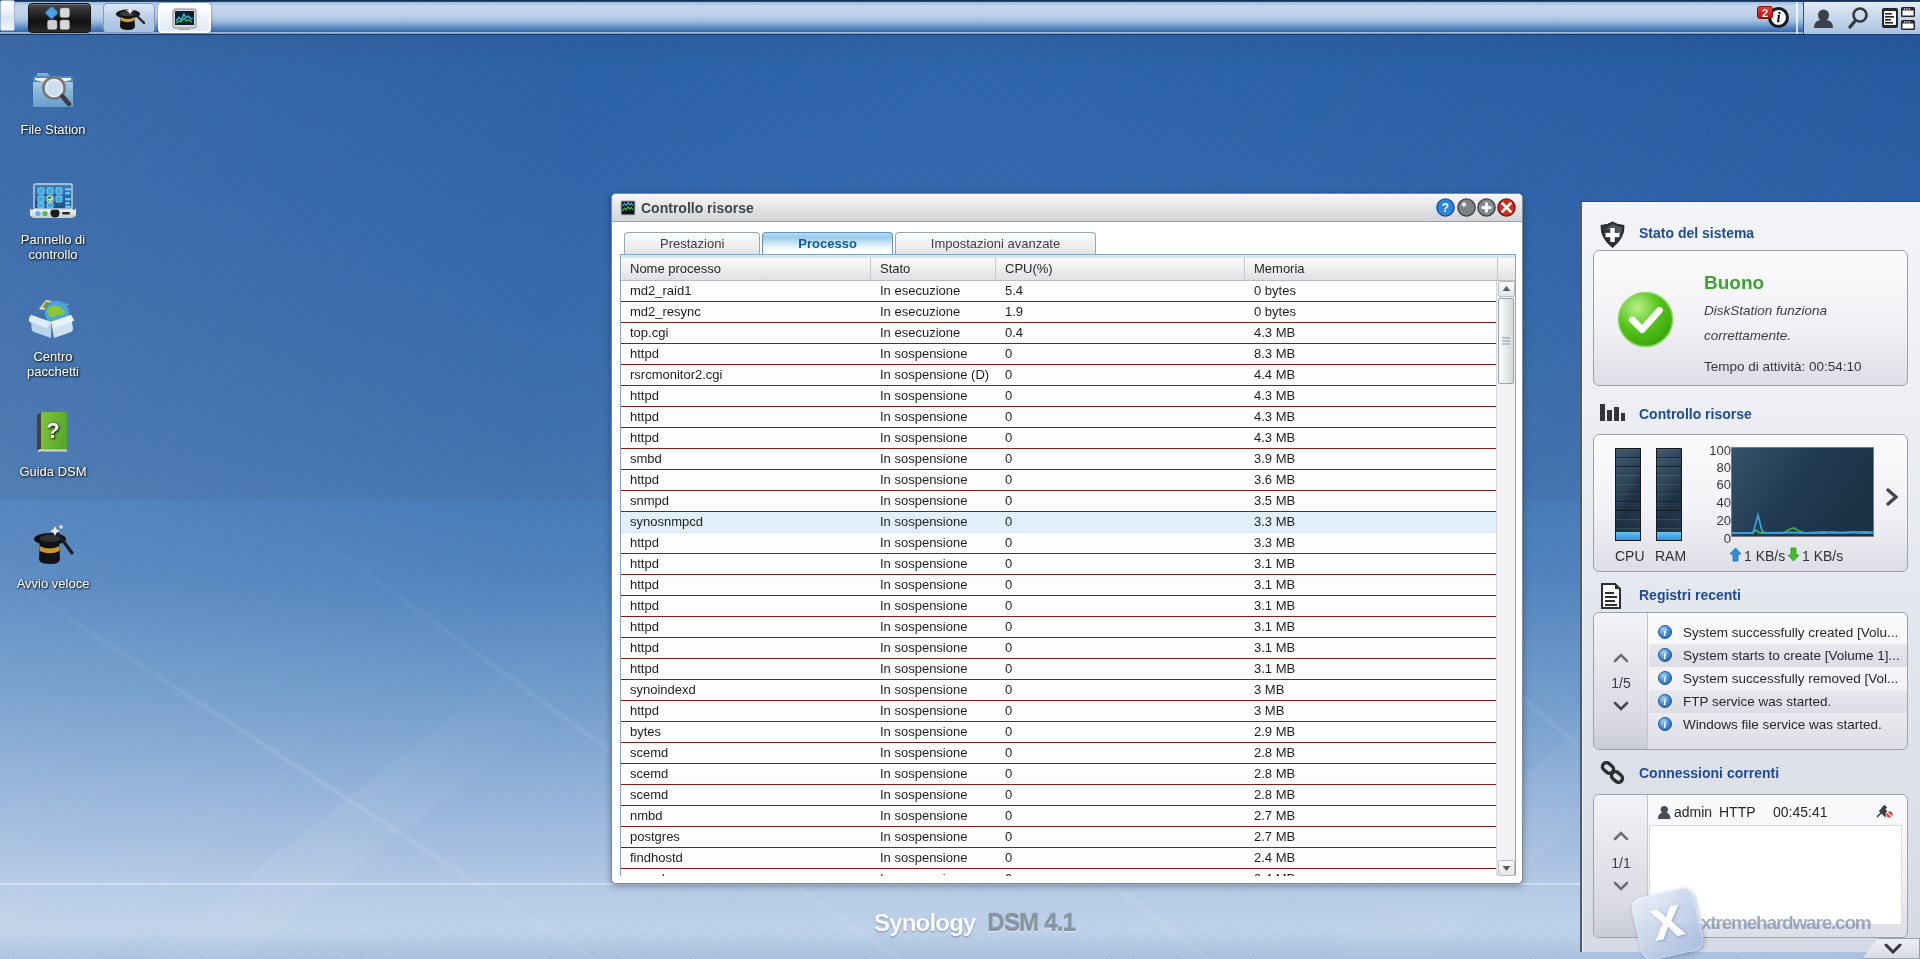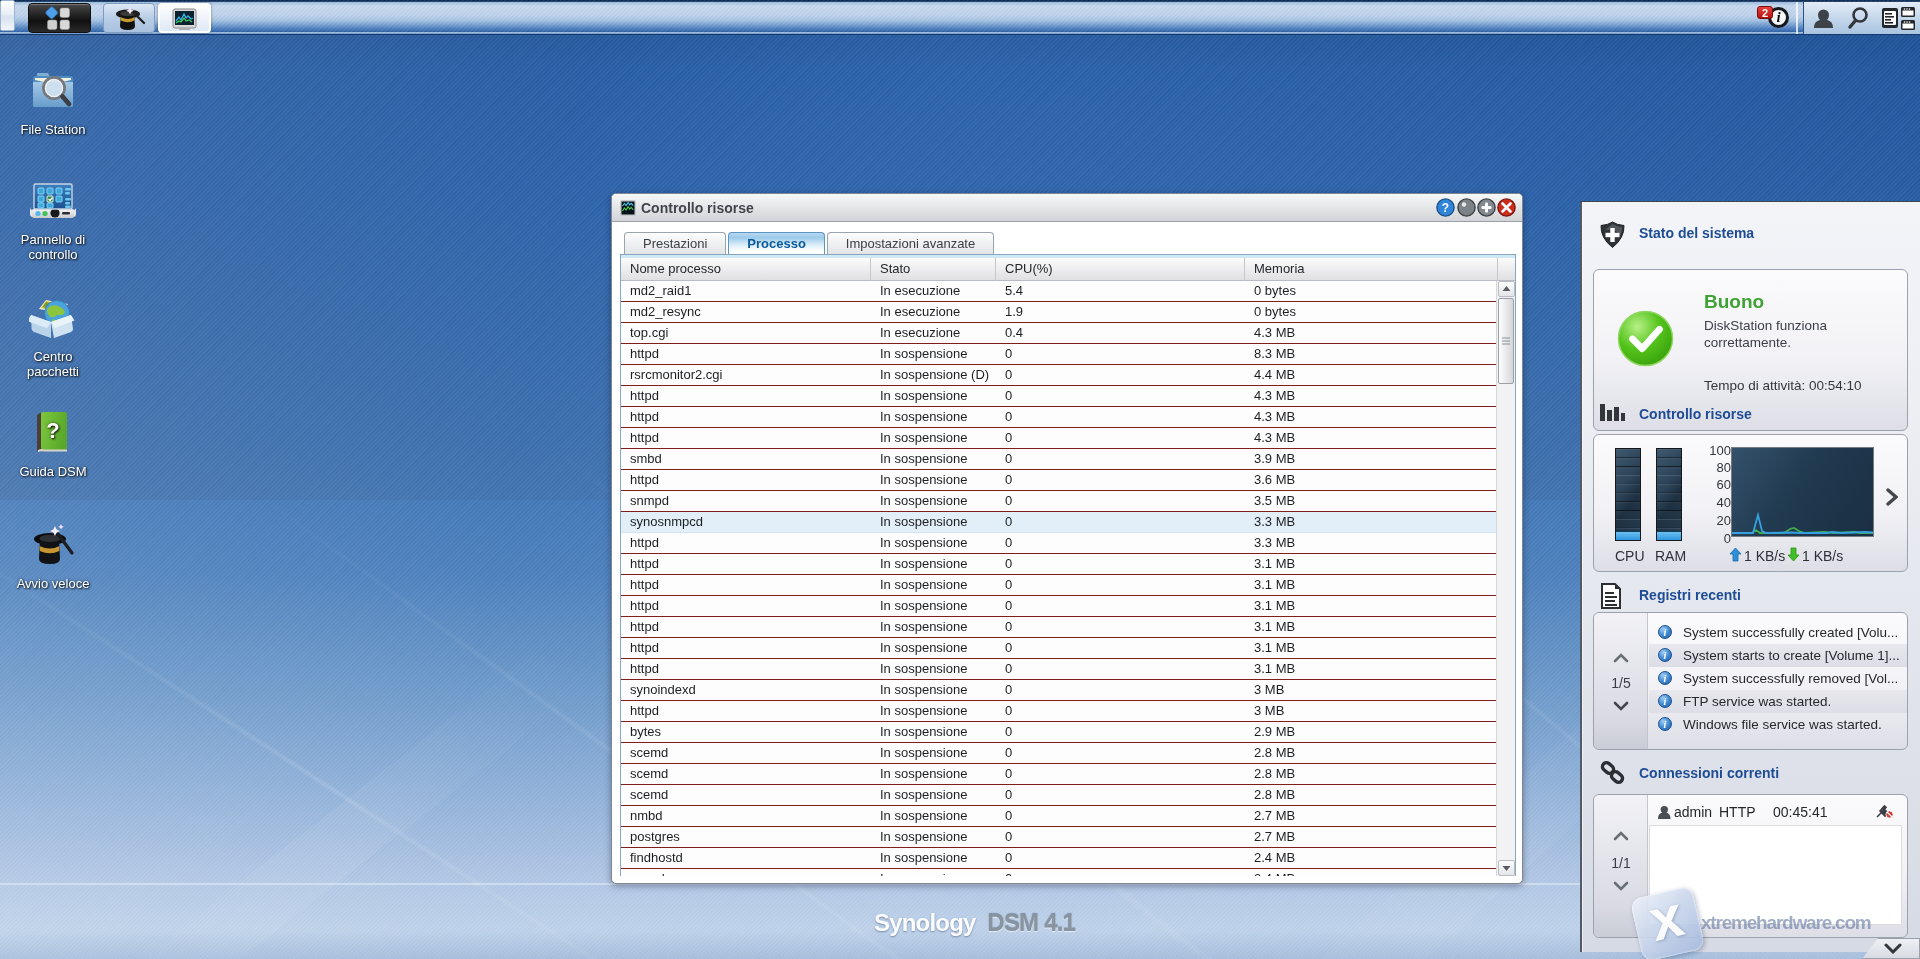--- a/index.html
+++ b/index.html
@@ -46,21 +46,21 @@
 
 #win { position:absolute; left:611px; top:193px; width:912px; height:691px;
   background:#fff; border:1px solid #7e8791; border-radius:5px;
   box-shadow:0 2px 7px rgba(0,0,30,0.35); }
 #titlebar { position:absolute; left:0; top:0; width:100%; height:28px;
   background:linear-gradient(180deg,#f7f8f9,#e3e5e7 50%,#d2d4d7); border-bottom:1px solid #9aa0a6; border-radius:4px 4px 0 0;}
 #titlebar .ttl { position:absolute; left:29px; top:6px; font-size:14px; font-weight:bold; color:#41454b; }
 .wbtn { position:absolute; top:4px; width:19px; height:19px; border-radius:50%; }
 .wbtn svg { position:absolute; left:0; top:0; }
 #tabrow { position:absolute; left:12px; top:38px; height:22px; }
-.tab { position:relative; float:left; height:22px; padding:0 18px; line-height:21px; font-size:13px; color:#3c4044;
+.tab { position:relative; float:left; height:22px; padding:0 35px; line-height:21px; font-size:13px; color:#3c4044;
   background:linear-gradient(180deg,#fdfdfd,#eceef0 60%,#e2e4e6); border:1px solid #9aa4ac; border-bottom:none;
   border-radius:4px 4px 0 0; margin-right:2px;}
 .tab.active { background:linear-gradient(180deg,#b7d9f2 0%,#9ccae9 22%,#d8ecf9 55%,#fbfdff 82%,#ffffff 100%); color:#0a5a9c; font-weight:bold; border-color:#5c96c0;}
 #tablebox { position:absolute; left:8px; top:60px; width:896px; height:622px; border:1px solid #86a7be; background:#fdfdfe; }
 #tabletop { position:absolute; left:0; top:0; width:100%; height:3px; background:#cfeaf5; }
 #thead { position:absolute; left:0; top:3px; width:100%; height:23px;
   background:linear-gradient(180deg,#fbfbfb,#ececee 55%,#e0e0e3); border-bottom:1px solid #b8bcc0; }
 .hcell { position:absolute; top:0; height:23px; line-height:22px; font-size:13px; color:#24282c; padding-left:9px;
   border-right:1px solid #c4c8cc; }
 #tbody { position:absolute; left:0; top:26px; width:876px; height:595px; overflow:hidden; }
@@ -68,21 +68,21 @@
 .trow.hl { background:#e2eff9; border-bottom-color:#d3e5f2;}
 .tcell { position:absolute; top:0; height:21px; line-height:20px; font-size:13px; color:#1c1e20; }
 
 #panel { position:absolute; left:1580px; top:201px; width:340px; height:751px;
   background:linear-gradient(180deg,#f3f4f8 0%,#eceef3 30%,#e2e5ec 60%,#d6dae4 100%);
   border-top:1px solid #3e4552; box-shadow:inset 2px 0 0 #525a68, inset 3px 0 0 rgba(255,255,255,0.5); }
 .phead { position:absolute; left:59px; font-size:14px; font-weight:bold; color:#1d4c94; }
 .pico { position:absolute; left:19px; }
 .pbox { position:absolute; left:13px; width:315px; background:linear-gradient(180deg,#fbfbfd 0%,#f2f2f6 55%,#dddee6 100%);
   border:1px solid #9ba1ad; border-radius:6px; }
-#statusbox { top:67px; height:162px;padding-left:12px; }
+#statusbox { top:48px; height:136px;padding-left:12px; }
 .pager { position:absolute; left:0; top:0; width:54px; height:100%; border-right:1px solid #c2c5cd;
   background:linear-gradient(180deg,#f2f2f6,#d8d9e2 80%,#c9cbd6 100%); border-radius:6px 0 0 6px;}
 .pgnum { position:absolute; width:54px; text-align:center; font-size:14px; color:#3a3e44; }
 .chev { position:absolute; left:19px; width:16px; height:10px; }
 .lrow { position:absolute; left:55px; width:258px; height:23px; font-size:13.5px; color:#26282c; line-height:23px; }
 .lrow .ic { position:absolute; left:9px; top:4px; width:14px; height:14px; border-radius:50%;
   background:radial-gradient(circle at 35% 28%, #9ecdf2, #3d85cc 55%, #1b5ca8); border:1px solid #1a4f94;
   color:#fff; font-size:10px; font-weight:bold; text-align:center; line-height:13px; font-family:"Liberation Serif",serif; font-style:italic;}
 .lrow .tx { position:absolute; left:34px; white-space:nowrap; }
 
@@ -541,21 +541,21 @@
           <radialGradient id="grn" cx="0.35" cy="0.28" r="0.9">
         <stop offset="0" stop-color="#b8f088"></stop>
             <stop offset="0.45" stop-color="#55c41c"></stop>
             <stop offset="1" stop-color="#2f9708"></stop>
           </radialGradient>
         </defs>
       <circle cx="29.5" cy="29.5" r="28" fill="url(#grn)" stroke="#8ed860" stroke-width="1.5"></circle>
       <path d="M16 30 L26 40 L44 20" stroke="#fff" stroke-width="7" fill="none" stroke-linecap="round" stroke-linejoin="round"></path>
     </svg>
     <div style="position:absolute;left:110px;top:21px;font-size:19px;font-weight:bold;color:#3fa234;">Buono</div>
-    <div style="position:absolute;left:110px;top:47px;font-size:13.5px;color:#3c4046;line-height:17px;">DiskStation funziona<br>correttamente.</div>
+    <div style="position:absolute;left:110px;top:47px;font-size:13.5px;color:#3c4046;line-height:25px;font-style:italic;">DiskStation funziona<br>correttamente.</div>
     <div style="position:absolute;left:110px;top:108px;font-size:13.5px;color:#33373c;">Tempo di attività: 00:54:10</div>
   </div>
   <svg class="pico" style="top:200px" width="26" height="22" viewBox="0 0 26 22">
     <rect x="1" y="2" width="5" height="17" fill="#32363b"></rect>
     <rect x="8" y="8" width="5" height="11" fill="#32363b"></rect>
     <rect x="15" y="5" width="5" height="14" fill="#32363b"></rect>
     <rect x="22" y="11" width="4" height="8" fill="#32363b"></rect>
   </svg>
   <div class="phead" style="top:204px;">Controllo risorse</div>
   <div class="pbox" id="resbox" style="top:232px; height:138px;">

